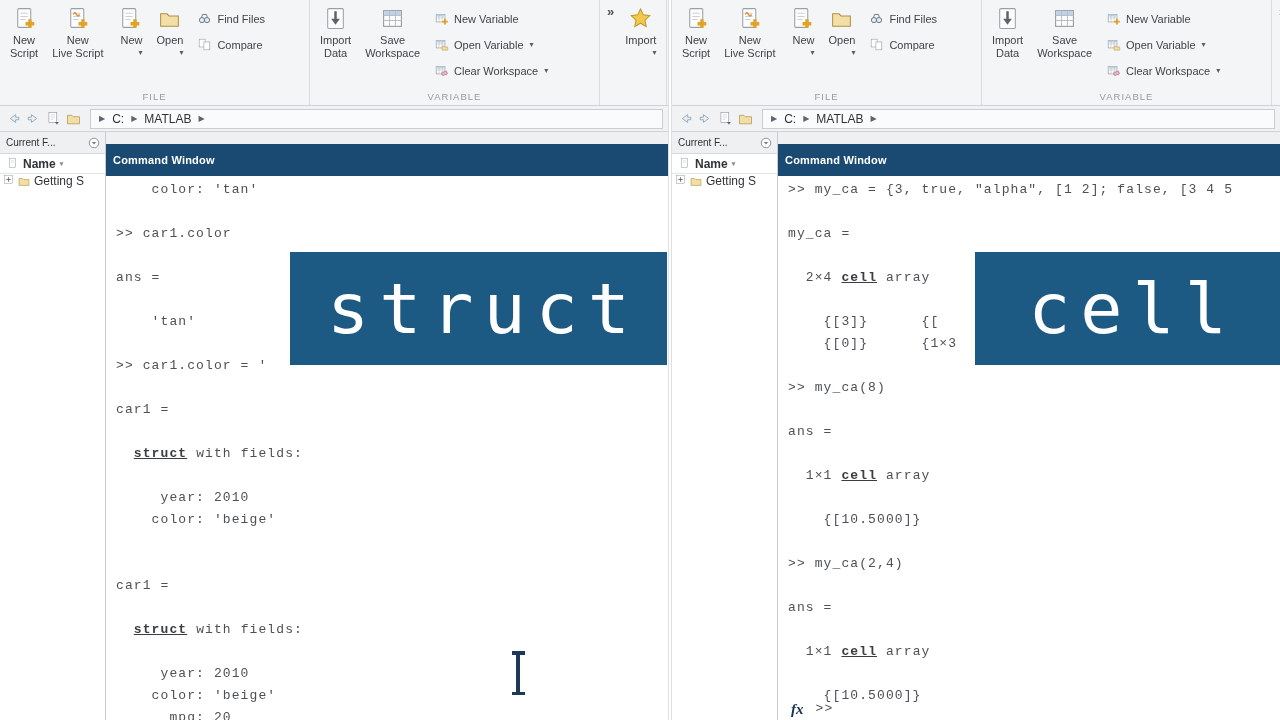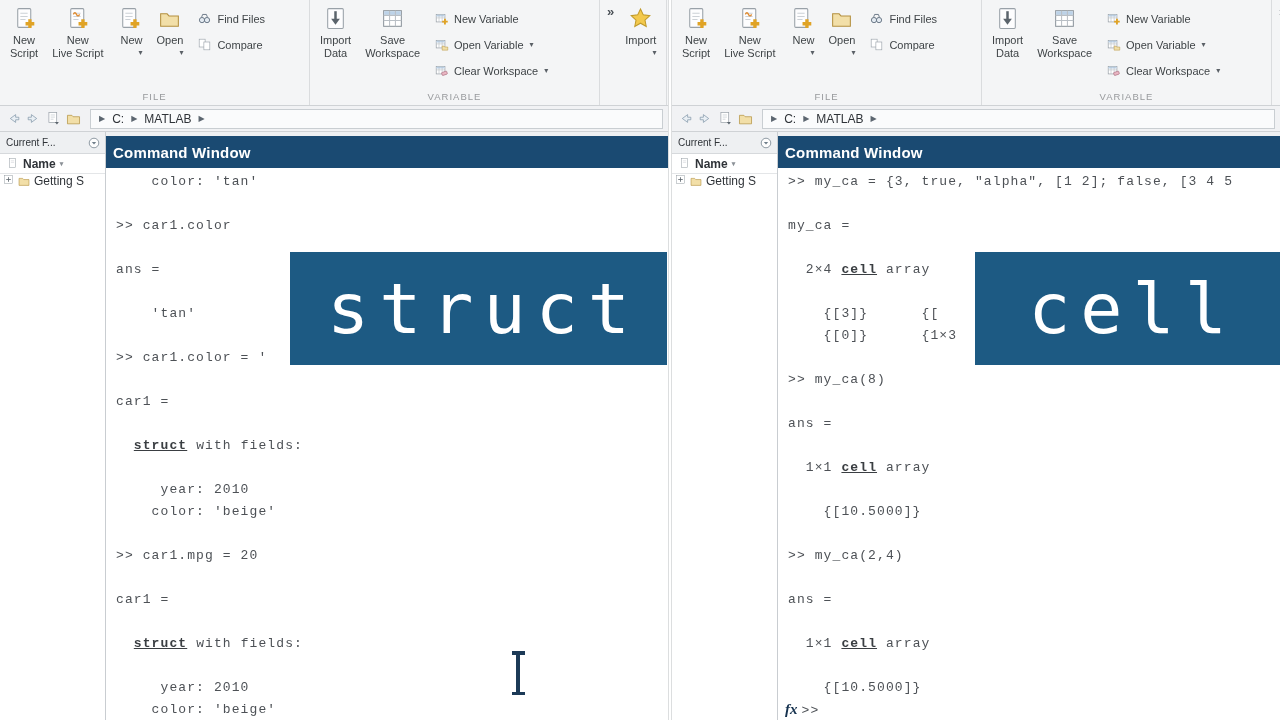--- a/index.html
+++ b/index.html
@@ -59,27 +59,27 @@
     gap:4px;padding:0 6px;font-size:12px;font-weight:bold;color:#2f3338;white-space:nowrap}
   .nr-ic{width:13px;height:13px}
   .name-row .lbl{margin-left:0}
   .sortmark{font-size:7px;color:#8a9096}
   .item-row{height:20px;display:flex;gap:3px;padding:0 3px;
     font-size:12px;color:#2f3338;white-space:nowrap;overflow:hidden}
   .exp{width:11px;height:11px;flex:0 0 11px}
   .fld{width:14px;height:14px;flex:0 0 14px}
 
   .cmdpane{flex:1;display:flex;flex-direction:column;background:#eef0f2;min-width:0}
-  .cmdhdr{height:18px;margin-top:4px;background:#1a4a72;color:#fff;font-size:15px;
+  .cmdhdr{height:18px;margin-top:12px;background:#1a4a72;color:#fff;font-size:11px;
     font-weight:bold;display:flex;align-items:center;padding:16px 7px;letter-spacing:.2px}
   .cmdbody{flex:1;background:#fff;position:relative;overflow:hidden;padding:3px 0 0 10px}
   .cl{font-family:"Liberation Mono",monospace;font-size:13px;line-height:22px;
     letter-spacing:1.1px;color:#4d5156;white-space:pre}
   .kw{font-weight:bold;text-decoration:underline;color:#3a3e42}
-  .fxrow{position:absolute;left:7px;bottom:2px;display:flex;align-items:flex-end;gap:4px}
+  .fxrow{position:absolute;left:13px;bottom:2px;display:flex;align-items:flex-start;gap:12px}
   .fx{font-family:"Liberation Serif",serif;font-style:italic;font-weight:bold;
     font-size:15px;color:#16324f;cursor:default}
   .fxprompt{font-family:"Liberation Mono",monospace;font-size:13px;letter-spacing:1.1px;color:#4d5156}
 
   
   .banner{position:absolute;top:252px;height:113px;background:#1d5a83;display:flex;
     align-items:center;justify-content:center;z-index:5}
   .banner-left{left:290px;width:377px}
   .banner-right{left:975px;width:305px}
   .banner span{font-family:"DejaVu Sans Mono",monospace;font-size:70px;font-weight:400;
@@ -335,21 +335,20 @@
               <div class="cl"> </div>
               <div class="cl">&gt;&gt; car1.color = '</div>
               <div class="cl"> </div>
               <div class="cl">car1 =</div>
               <div class="cl"> </div>
               <div class="cl">  <b class="kw">struct</b> with fields:</div>
               <div class="cl"> </div>
               <div class="cl">     year: 2010</div>
               <div class="cl">    color: 'beige'</div>
               <div class="cl"> </div>
-              <div class="cl">&gt;&gt; car1.mpg = 20</div>
               <div class="cl"> </div>
               <div class="cl">car1 =</div>
               <div class="cl"> </div>
               <div class="cl">  <b class="kw">struct</b> with fields:</div>
               <div class="cl"> </div>
               <div class="cl">     year: 2010</div>
               <div class="cl">    color: 'beige'</div>
               <div class="cl">      mpg: 20</div>
             </div>
         </div>

